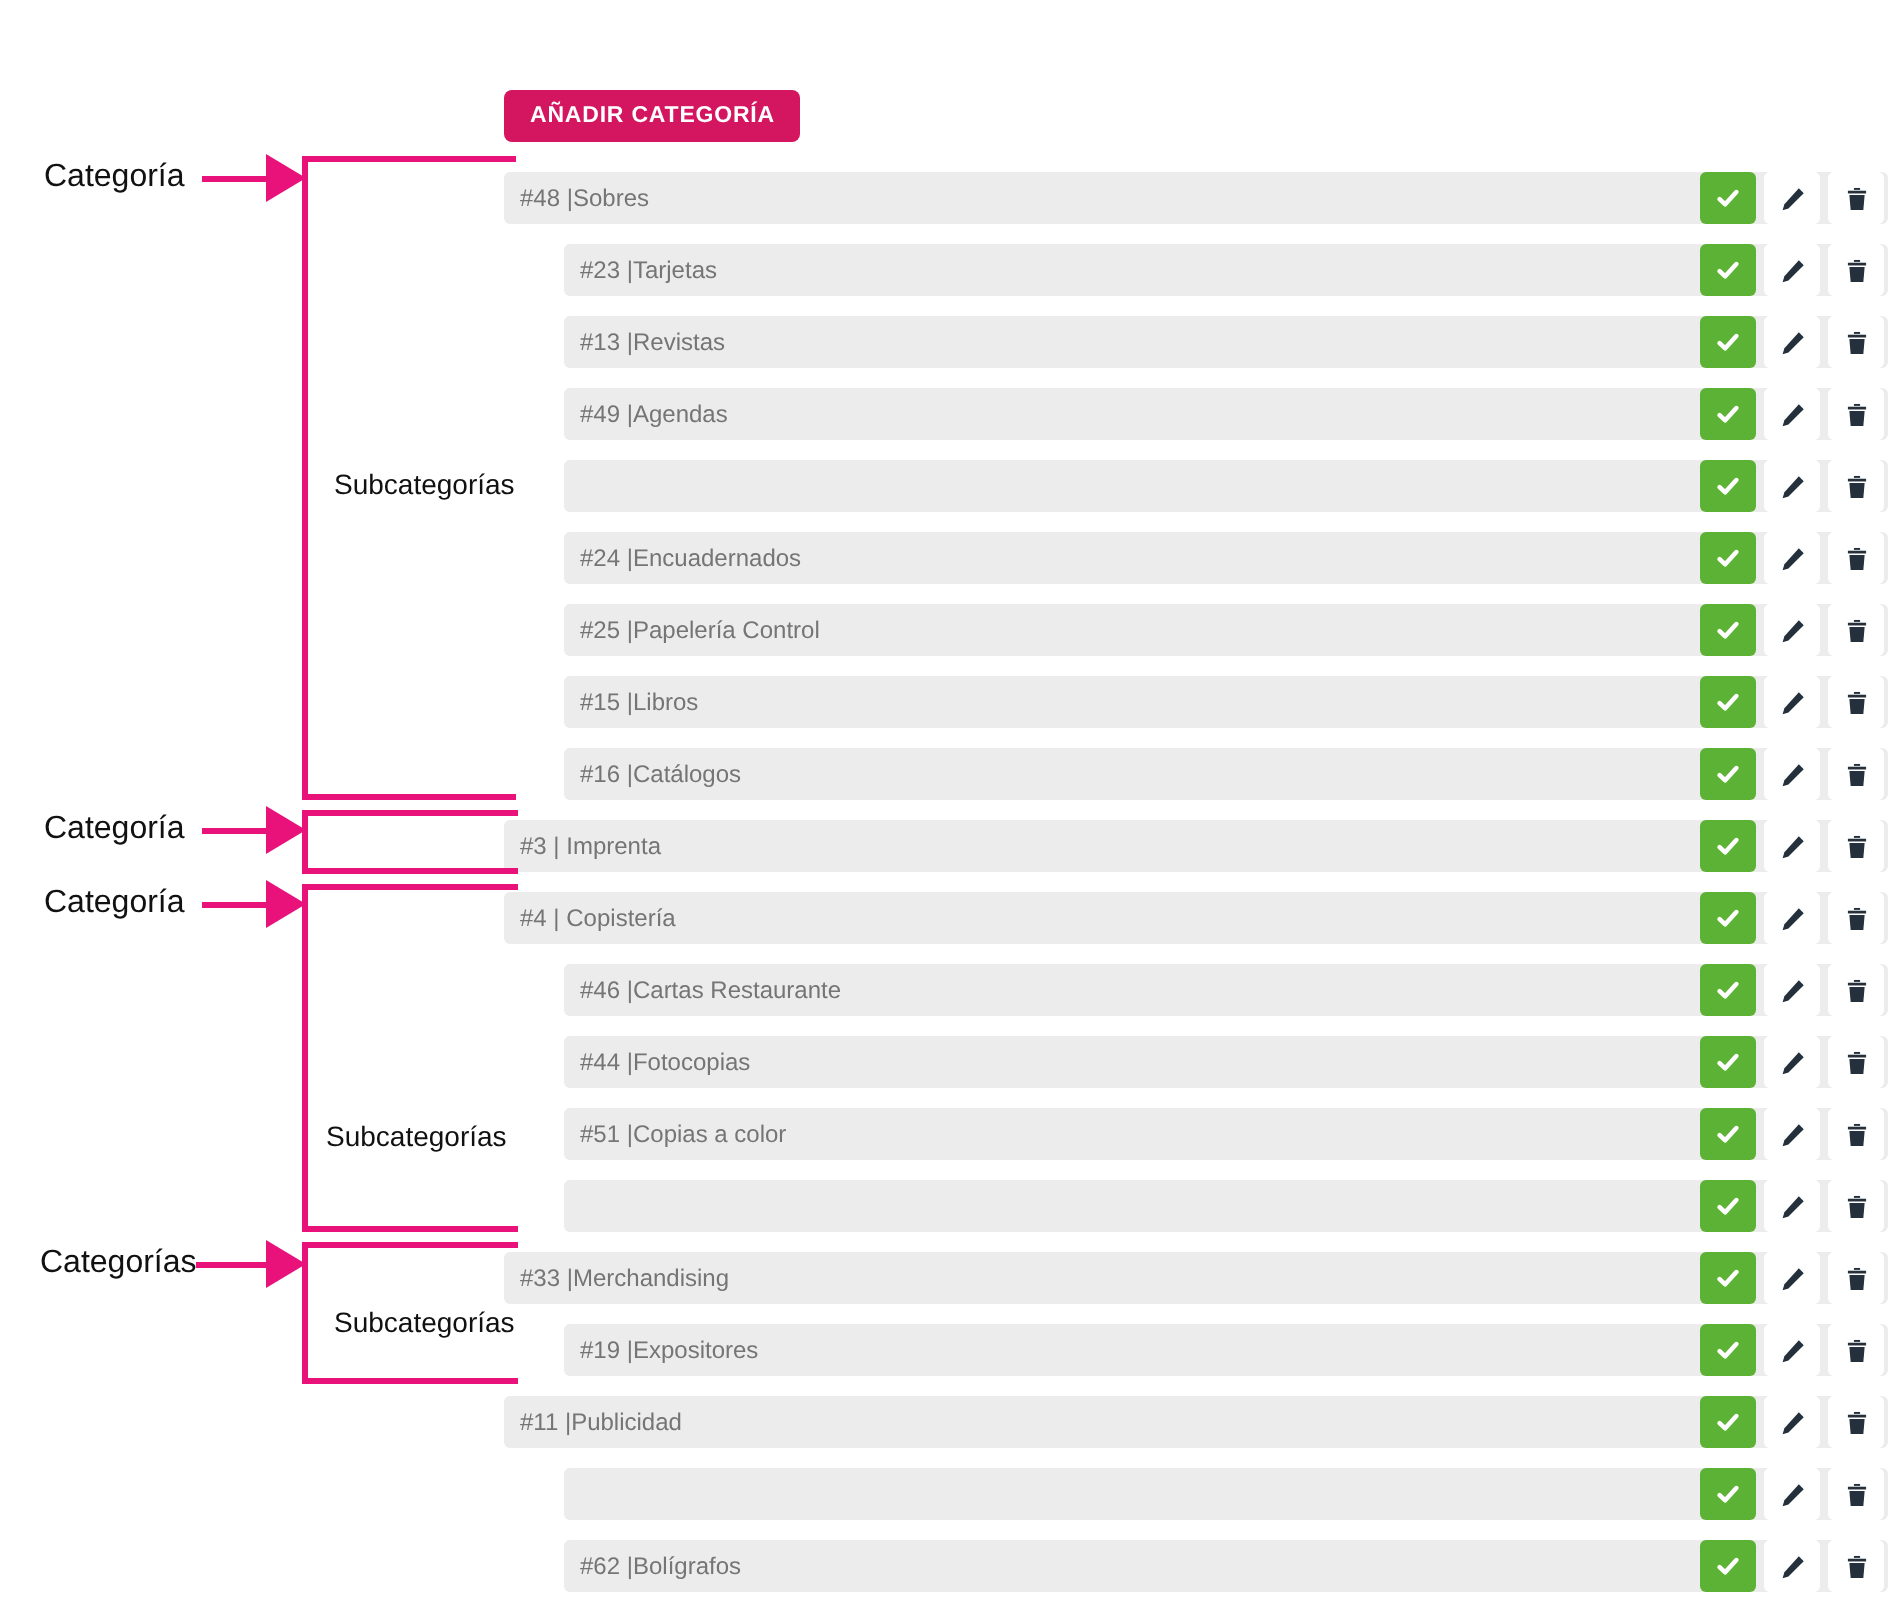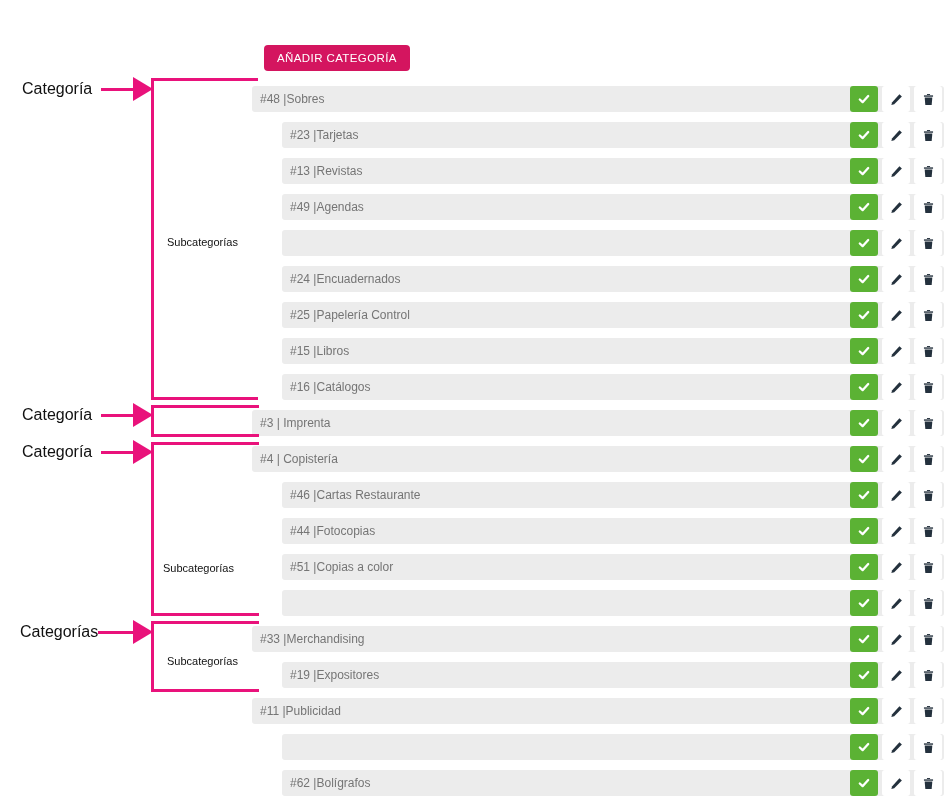--- a/index.html
+++ b/index.html
@@ -2,23 +2,23 @@
 <html style="--accent-pink: #d4155f; --annotation-pink: #e9127b; --green: #5bb234; --row-bg: #ececec; --row-text: #757575; --icon-dark: #24313d;"><head>
 <meta charset="utf-8">
 <style>
   html,body{margin:0;padding:0;background:#fff;}
   #screen{
     position:relative;width:944px;height:800px;background:#fff;overflow:hidden;
     font-family:"Liberation Sans",sans-serif;
   }
   
   .add-btn{
-    position:absolute;left:264px;top:45px;height:26px;line-height:26px;
+    position:absolute;left:252px;top:45px;height:26px;line-height:26px;
     background:var(--accent-pink);color:#fff;border:none;border-radius:4px;
-    font-size:11.5px;font-weight:normal;letter-spacing:.4px;padding:0 13px;
+    font-size:11.5px;font-weight:bold;letter-spacing:.4px;padding:0 13px;
     font-family:"Liberation Sans",sans-serif;cursor:pointer;
   }
   
   .rows{position:absolute;left:0;top:86px;width:944px;}
   .row{
     position:relative;height:26px;margin-bottom:10px;background:var(--row-bg);
     border-radius:3px;
   }
   .row.cat{margin-left:252px;}
   .row.sub{margin-left:282px;}
@@ -39,21 +39,21 @@
     border-top:3px solid var(--annotation-pink);border-bottom:3px solid var(--annotation-pink);}
   #bracket-1{left:151px;top:78px;width:104px;height:316px;}
   #bracket-2{left:151px;top:405px;width:105px;height:26px;}
   #bracket-3{left:151px;top:442px;width:105px;height:168px;}
   #bracket-4{left:151px;top:621px;width:105px;height:65px;}
   .arrow-shaft{position:absolute;height:3px;background:var(--annotation-pink);}
   .arrow-head{position:absolute;width:0;height:0;border-left:20px solid var(--annotation-pink);
     border-top:12px solid transparent;border-bottom:12px solid transparent;}
   
   .anno{position:absolute;color:#111;font-size:16px;line-height:22px;white-space:nowrap;}
-  .anno.small{font-size:11px;}
+  .anno.small{font-size:14px;}
 </style>
 </head>
 <body>
 
 <div id="screen">
 
   <button class="add-btn">AÑADIR CATEGORÍA</button>
 
   <div class="rows">
   <div class="row cat">

